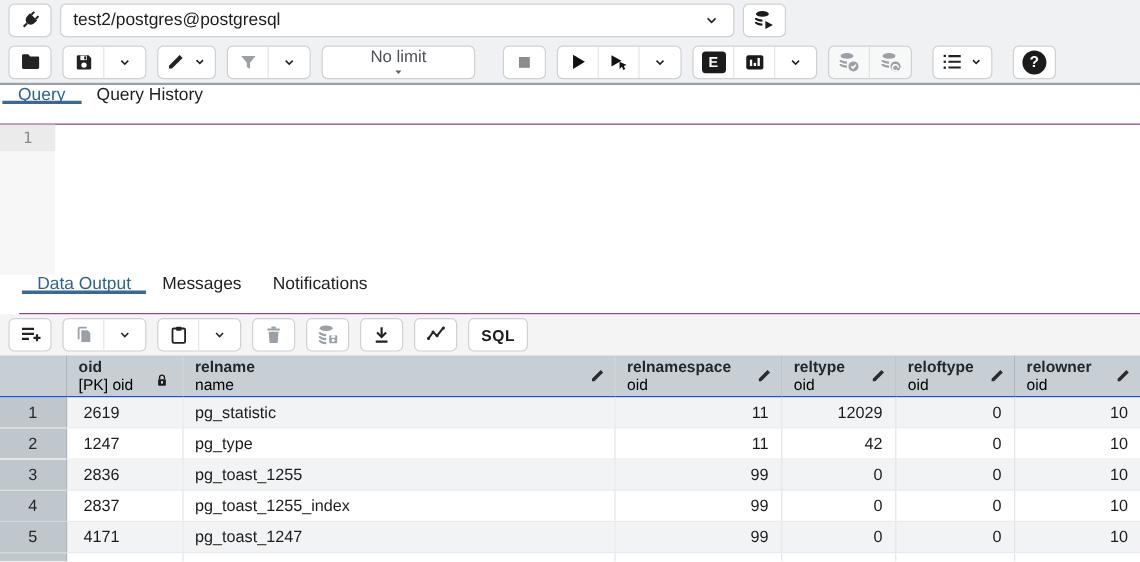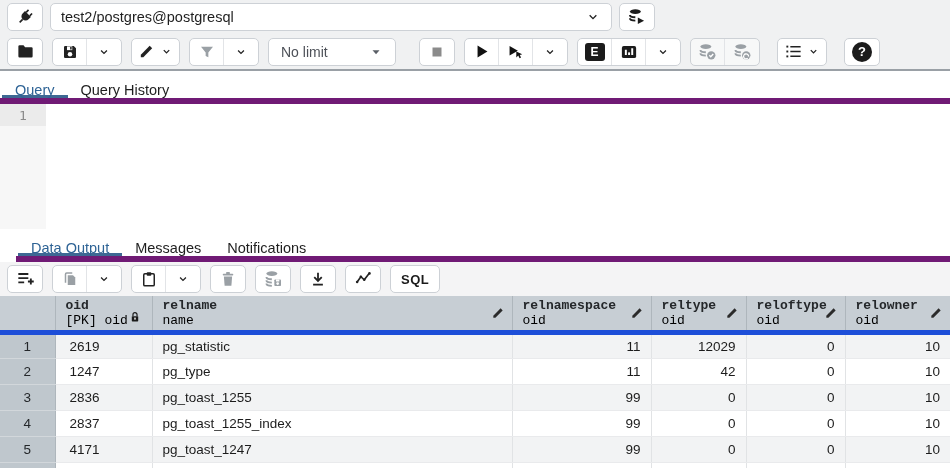--- a/index.html
+++ b/index.html
@@ -17,31 +17,31 @@
   .btn, .btn-group { background:#fff; border:1px solid #cdd1d6; border-radius:5px; height:28px; }
   .btn { min-width:36px; padding:0 6px; display:flex; align-items:center; justify-content:center; cursor:pointer; }
   .btn-group { display:flex; align-items:stretch; overflow:hidden; }
   .btn-group .tbtn { min-width:34px; display:flex; align-items:center; justify-content:center;
     border-right:1px solid #e2e4e7; cursor:pointer; padding:0 5px; }
   .btn-group .tbtn:last-child { border-right:none; }
 
   .select-box { background:#fff; border:1px solid #cdd1d6; border-radius:5px; height:28px;
     display:flex; align-items:center; justify-content:space-between; cursor:pointer; }
   .connection-select { width:562px; padding:0 10px; font-size:14.5px; color:#1e1e1e; }
-  .limit-select { width:128px; padding:0 12px; font-size:14px; color:#4d5158; }
+  .limit-select { width:128px; padding:0 12px; font-size:14px; color:#4d5158;flex-direction:column; }
 
   .e-box { width:20px; height:18px; background:#1b1b1b; border-radius:3px; color:#fff;
     font-weight:bold; font-size:12px; display:flex; align-items:center; justify-content:center; }
   .help-circle { width:20px; height:20px; border-radius:50%; background:#1b1b1b; color:#fff;
     font-weight:bold; font-size:13px; display:flex; align-items:center; justify-content:center; }
   .sql-label { font-size:13px; font-weight:bold; color:#1b1b1b; letter-spacing:0.5px; padding:0 4px; }
 
   
   .tabbar { position:absolute; left:0; width:950px; height:33px; background:#fff;
-    border-bottom:6px solid #701a75; display:flex; align-items:flex-end; padding-left:2px; }
+    border-bottom:1px solid #701a75; display:flex; align-items:flex-start; padding-left:2px; }
   .editor-tabs { top:71px; } .output-tabs { top:229px;margin-left:16px; }
   .tab { padding:0 13px; display:flex; align-items:center; font-size:14.5px; color:#1f1f1f; cursor:pointer; }
   .tab.active { color:#2e6395; box-shadow:inset 0 -3px 0 #3d6893; }
 
   
   .editor { position:absolute; left:0; top:104px; width:950px; height:125px; background:#fff; }
   .gutter { position:absolute; left:0; top:0; bottom:0; width:46px; background:#f7f7f7; }
   .gutter .ln { height:22px; display:flex; align-items:center; justify-content:center;
     font-family:"DejaVu Sans Mono", monospace; font-size:13px; color:#8a8a8a; background:#ebebeb; }
   .code-line { position:absolute; left:60px; top:0; height:22px; display:flex; align-items:center;
@@ -49,21 +49,21 @@
   .tok-kw { color:#a626a4; font-weight:bold; }
   .tok-op { color:#4a3a8c; font-weight:bold; }
   .tok-id { color:#4078a8; }
   .tok-pt { color:#2839a8; font-weight:bold; }
 
   
   .grid { position:absolute; left:0; top:296px; width:950px; height:172px; overflow:hidden; }
   table { width:950px; border-collapse:collapse; table-layout:fixed; }
   th { background:#c7ced4; height:27px; font-size:13px; color:#24272a; text-align:left;
     vertical-align:middle; padding:2px 8px 2px 10px; border-right:1px solid #aeb6bc;
-    border-bottom:5px solid #1d4ed8; position:relative; font-weight:normal;font-family:Liberation Mono, monospace; }
+    border-bottom:1px solid #1d4ed8; position:relative; font-weight:normal; }
   th .title { font-weight:bold; line-height:15px; }
   th .sub { line-height:15px; color:#000000; }
   th .hdr-pencil { position:absolute; right:7px; top:50%; transform:translateY(-50%); }
   th .hdr-lock { position:absolute; right:10px; bottom:6px; }
   td { height:26px; font-size:13.5px; color:#1c1c1c; border-right:1px solid #e1e3e5;
     border-bottom:1px solid #e9eaec; padding:0 10px; white-space:nowrap; overflow:hidden; background:#fff; }
   tr.alt td { background:#f2f3f4; }
   td.rownum, tr.alt td.rownum { background:#bfc7cd; color:#24272a; text-align:center;
     border-right:1px solid #aeb6bc; border-bottom:1px solid #d2d7db; padding:0 4px; }
   td.num { text-align:right; }

